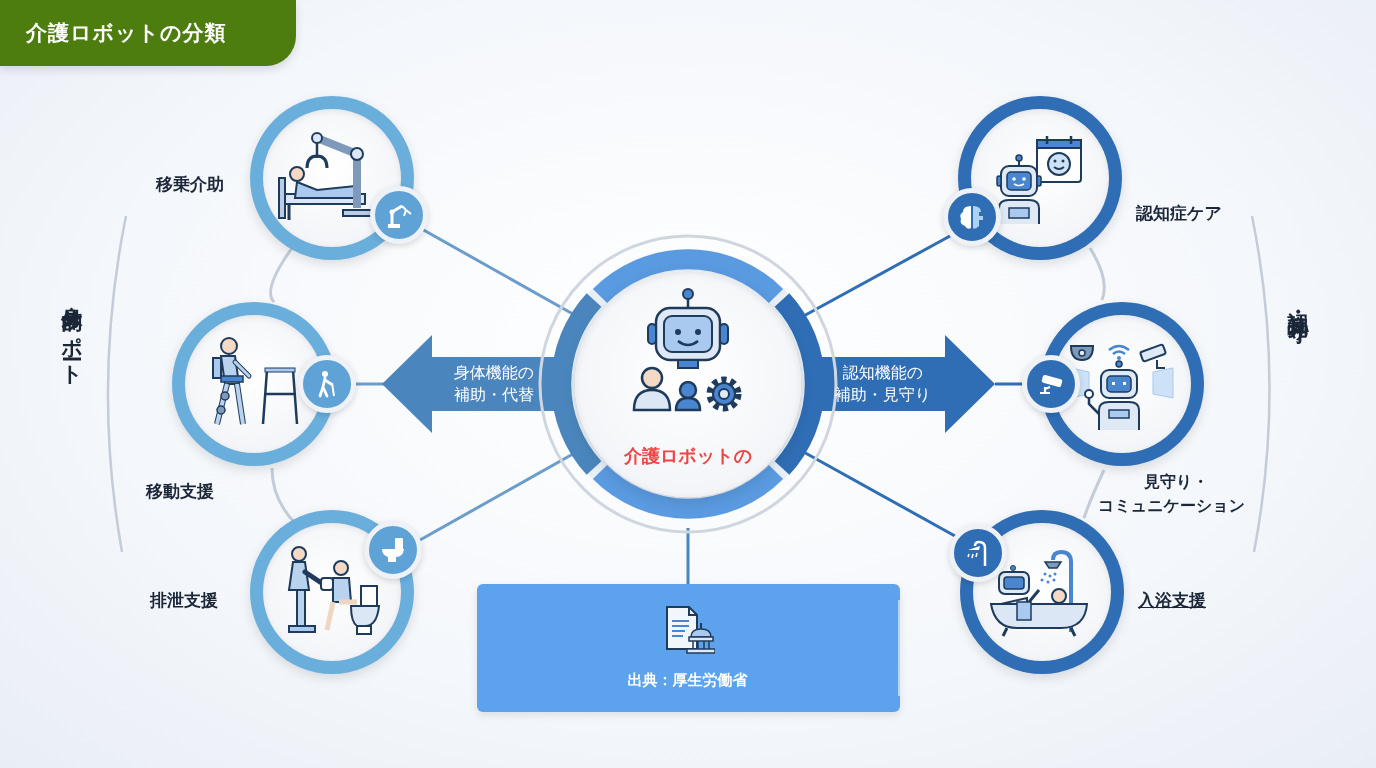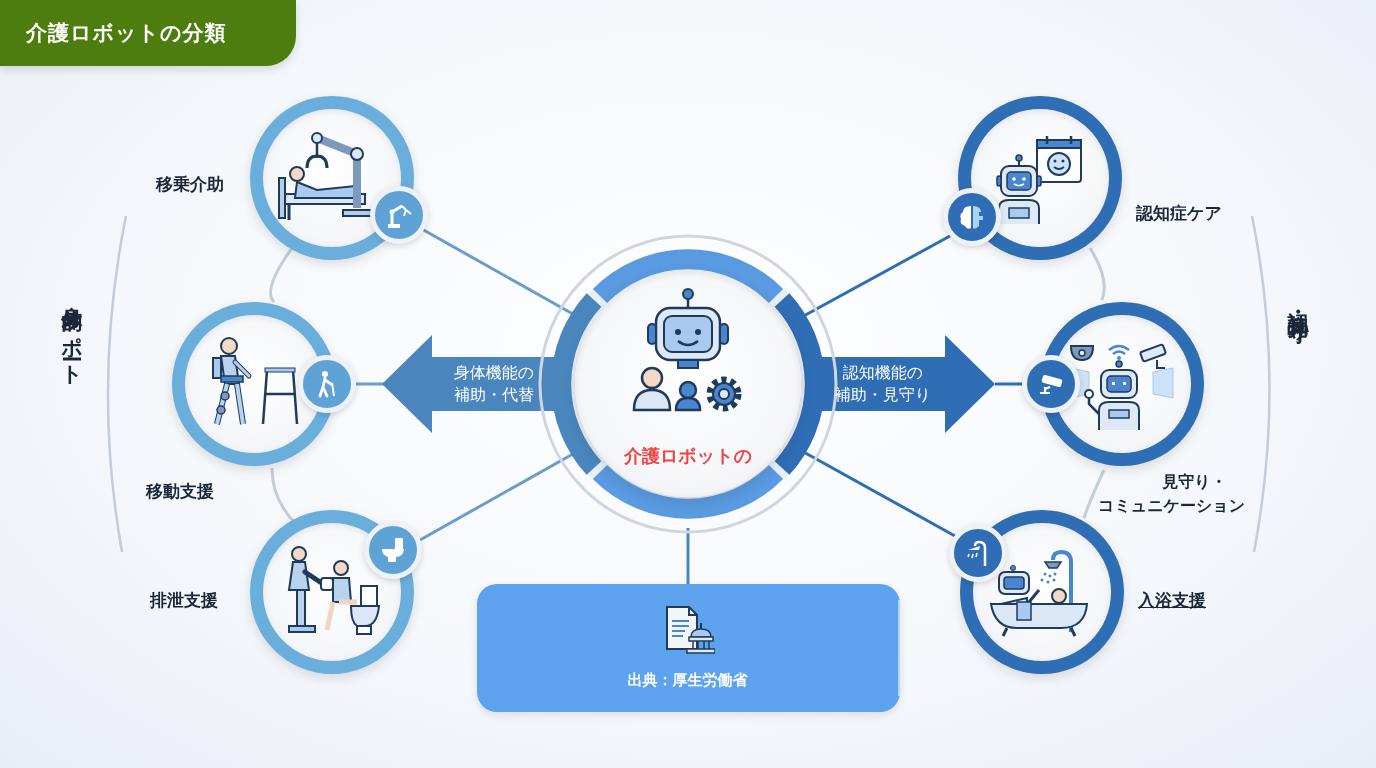--- a/index.html
+++ b/index.html
@@ -44,21 +44,21 @@
   .arrow-text {
     position: absolute; color: #fff; font-weight: normal; font-size: 16px;
     text-align: center; line-height: 22px;
   }
   .center-title {
     position: absolute; left: 588px; top: 424px; width: 200px;
     text-align: center; font-weight: bold; font-size: 18px; line-height: 26px; color: #ef4444; margin-top: 19px;
   }
   .info-box {
     position: absolute; left: 477px; top: 584px; width: 423px; height: 128px;
-    background: #5ca2ec; border-radius: 20px;
+    background: #5ca2ec; border-radius: 6px;
     box-shadow: 0 3px 8px rgba(0,0,0,0.1);
     display: flex;
   }
   .info-col { flex: 1; display: flex; flex-direction: column; align-items: center; justify-content: center; color: #fff; }
   .info-divider { width: 2px; background: rgba(255,255,255,0.55); margin: 16px 0; }
   .info-text { font-size: 15px; font-weight: bold; text-align: center; line-height: 22px; margin-top: 8px; }
 </style>
 </head>
 <body>
 
@@ -274,21 +274,21 @@
     </svg>
   </div>
 </div>
 <div class="badge" style="left:1022px; top:355px; background:#2f6db5;">
   <svg width="30" height="30" viewBox="0 0 30 30">
     <rect x="6" y="8" width="20" height="8" rx="2" transform="rotate(15 16 12)" fill="#fff"></rect>
     <path d="M9 18 L9 24 M4 24 L14 24 M9 20 L14 18" fill="none" stroke="#fff" stroke-width="2.2"></path>
   </svg>
 </div>
 <div class="label" style="left:1144px; top:470px; text-align:right; line-height:24px; font-size:16px;">
-  <div style="text-align:center;">見守り・</div>
+  <div style="text-align:left;">見守り・</div>
   <div style="margin-left:-46px;">コミュニケーション</div>
 </div>
 
 <div class="node" style="left:960px; top:510px; width:164px; height:164px; background:#2f6db5; padding:13px; box-shadow:0 4px 12px rgba(0,0,0,0.12);">
   <div class="inner">
     <svg width="110" height="100" viewBox="0 0 110 100">
       <path d="M84 90 L84 20 Q84 10 74 10 Q66 10 66 18" fill="none" stroke="#4a86d0" stroke-width="4"></path>
       <path d="M58 20 L74 20 L70 26 L62 26 Z" fill="#7f99ba" stroke="#1f3b5c" stroke-width="1.5"></path>
       <g fill="#4a86d0">
           <circle cx="58" cy="32" r="1.5"></circle>

